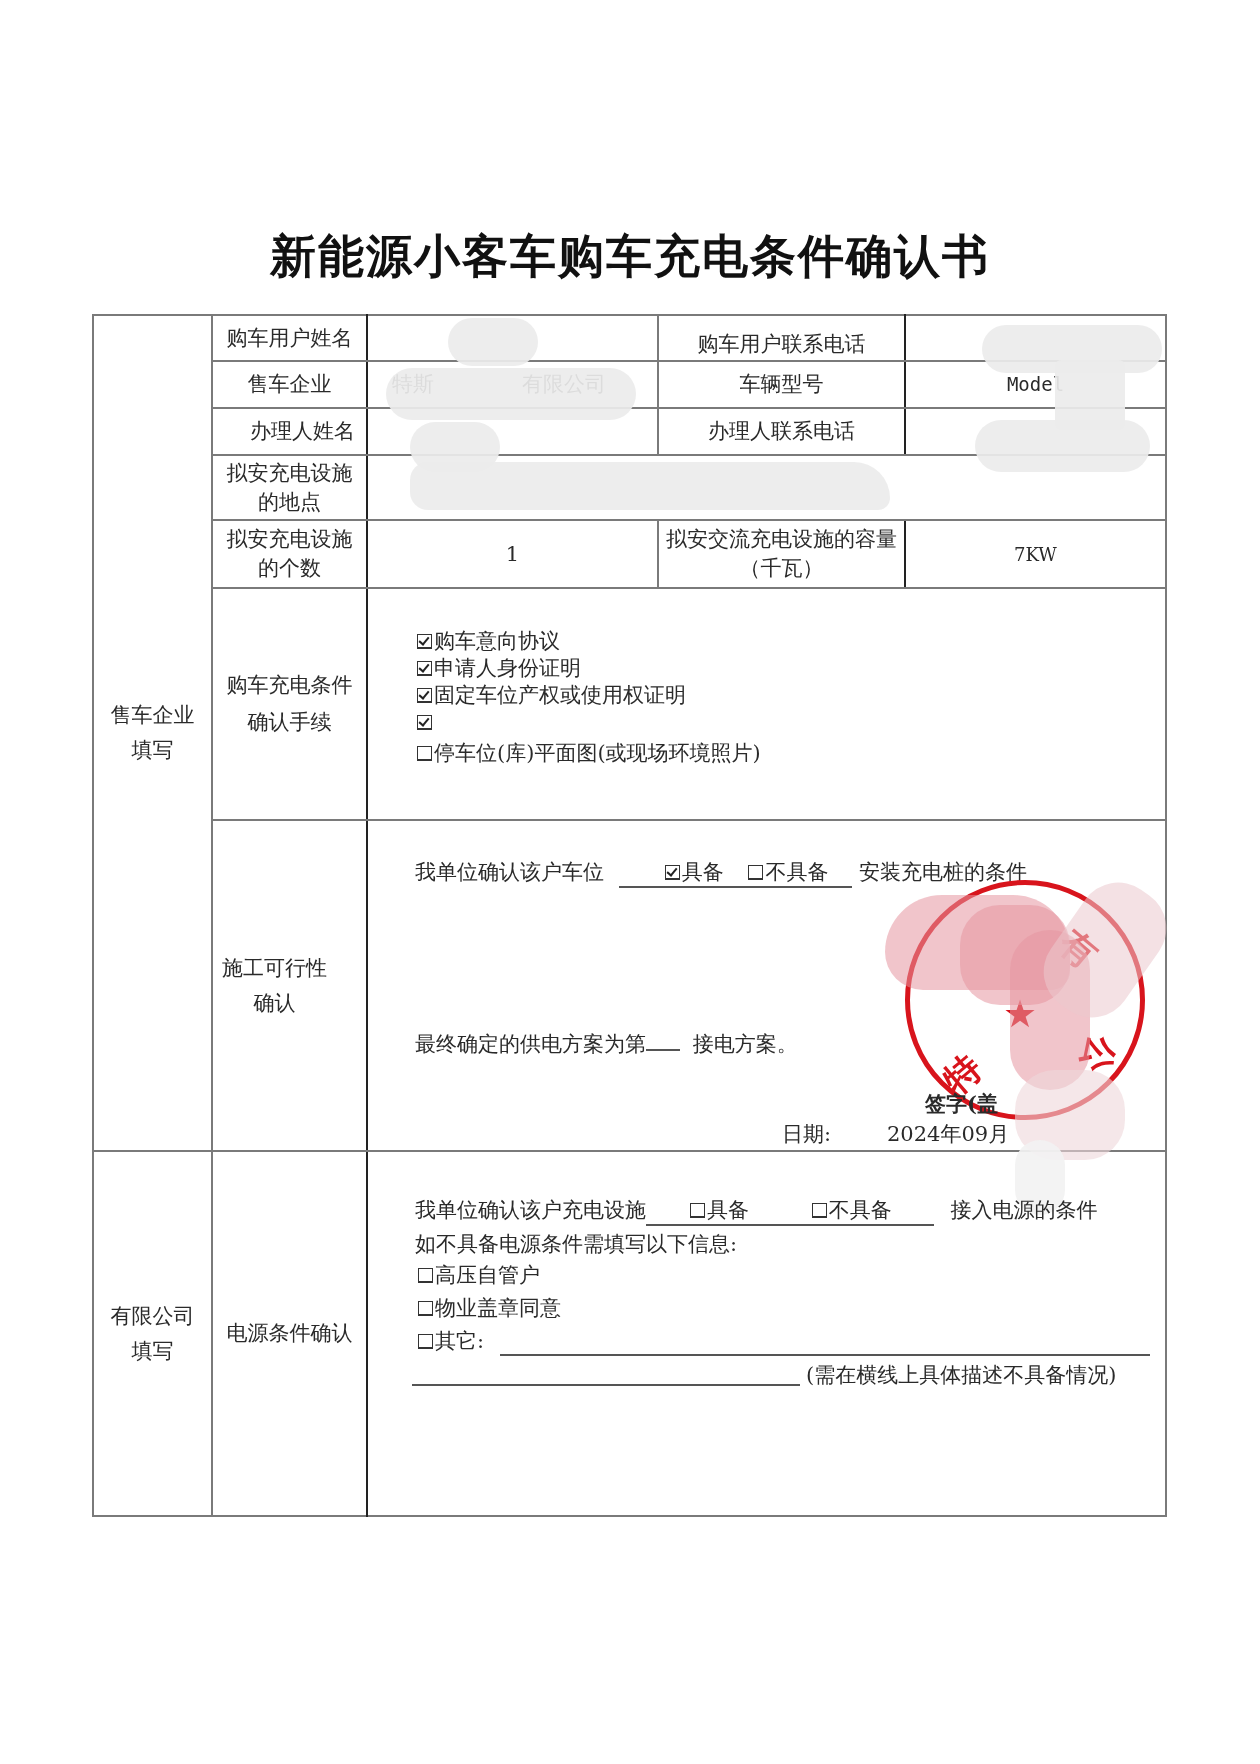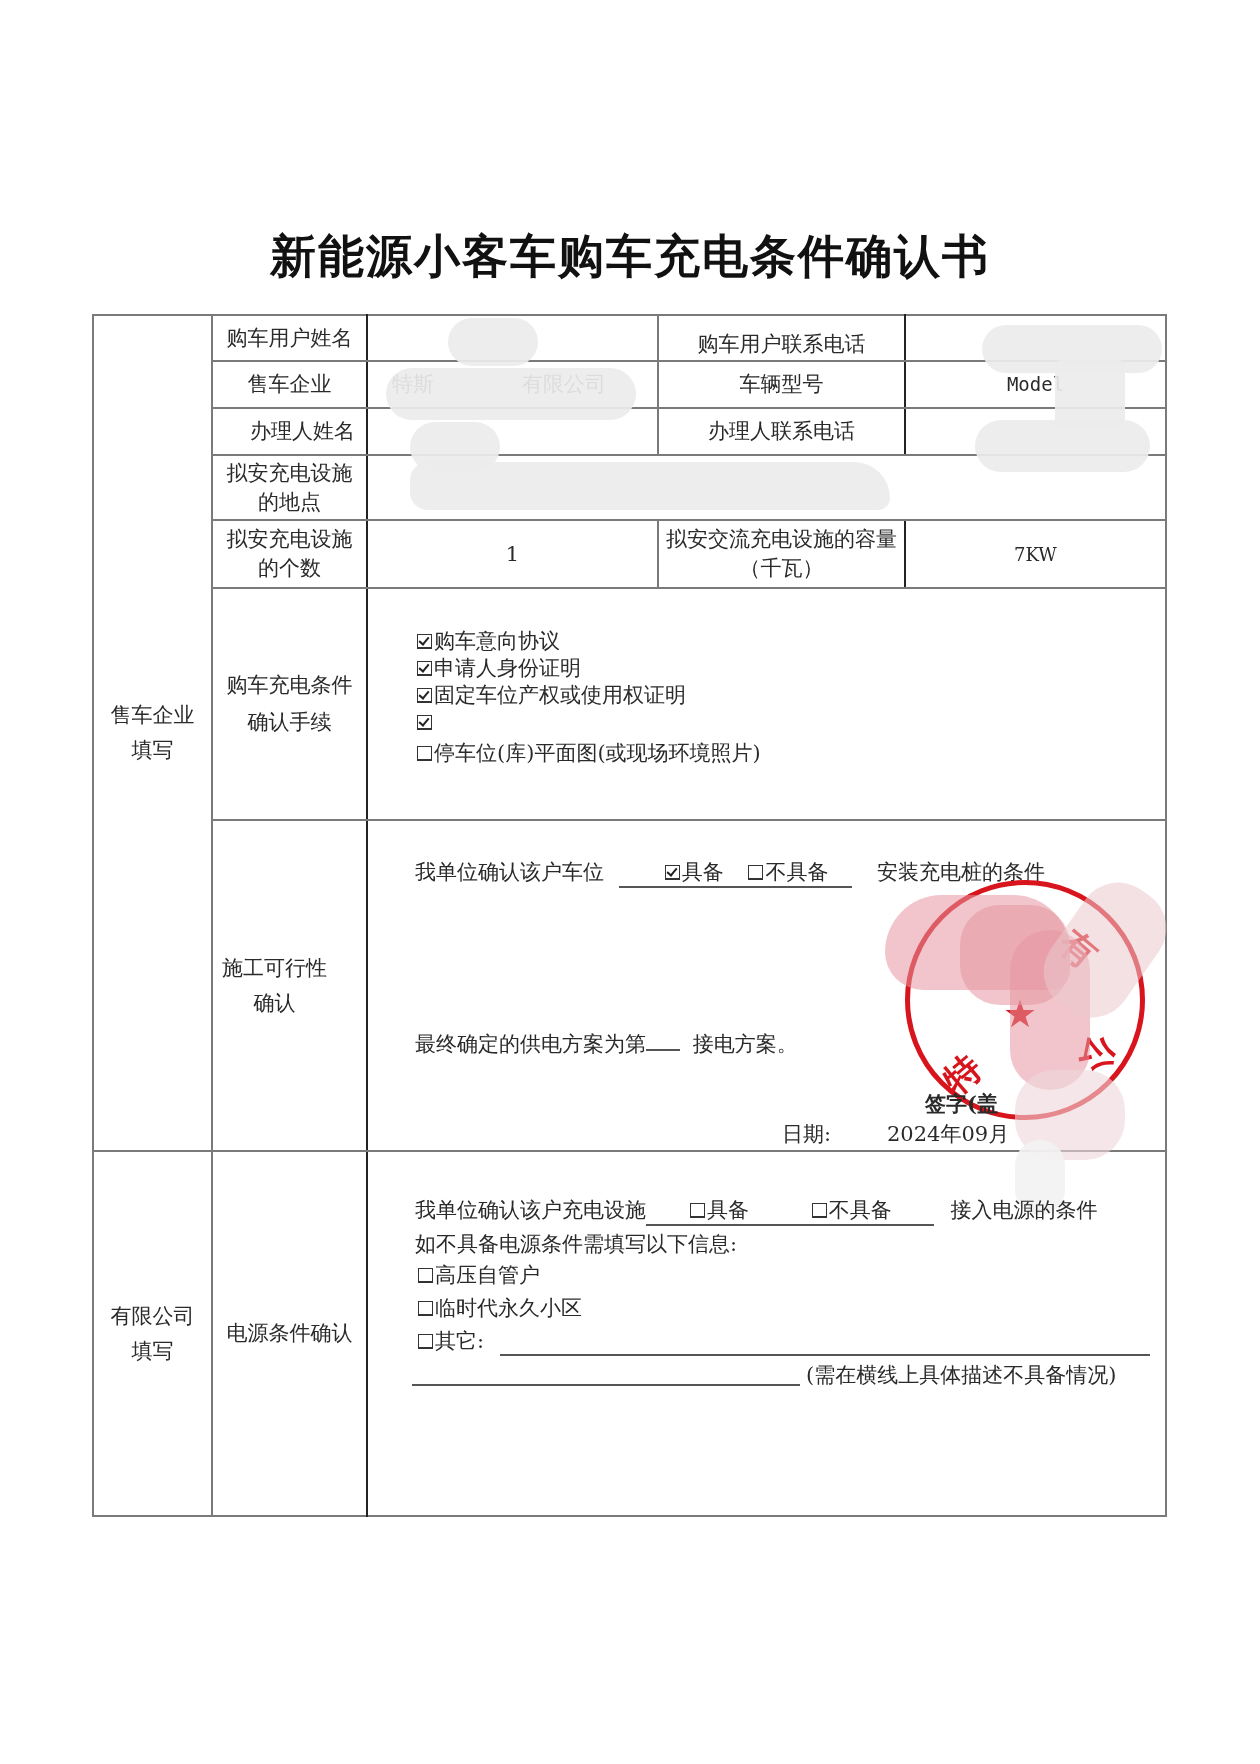--- a/index.html
+++ b/index.html
@@ -120,21 +120,21 @@
 <div class="cell" style="left:213px;top:821px;width:123px;height:329px;flex-direction:column;">
   <span>施工可行性</span>
   <span style="margin-top:6px;">确认</span>
 </div>
 <div class="txt" style="left:415px;top:858px;">
   <span>我单位确认该户车位</span>
   <span class="uline" style="padding:0 24px 0 46px;margin-left:8px;">
     <span class="cb checked"></span><span>具备</span>
     <span class="cb" style="margin-left:18px;"></span><span>不具备</span>
   </span>
-  <span style="margin-left:18px;">安装充电桩的条件</span>
+  <span style="margin-left:0;">安装充电桩的条件</span>
 </div>
 <div class="txt" style="left:415px;top:1030px;">
   <span>最终确定的供电方案为第</span><span class="uline" style="width:34px;"></span>
   <span style="margin-left:6px;">接电方案。</span>
 </div>
 
 <div class="stamp"></div>
 <div class="stamp-star">★</div>
 <div class="stamp-char" style="left:1060px;top:925px;transform:rotate(40deg);">有</div>
 <div class="stamp-char" style="left:1080px;top:1030px;transform:rotate(110deg);">公</div>
@@ -161,21 +161,21 @@
     <span class="cb"></span><span>具备</span>
     <span class="cb" style="margin-left:56px;"></span><span>不具备</span>
   </span>
   <span style="margin-left:10px;">接入电源的条件</span>
 </div>
 <div class="txt" style="left:415px;top:1230px;">如不具备电源条件需填写以下信息:</div>
 <div class="txt" style="left:418px;top:1261px;">
   <span class="cb"></span><span>高压自管户</span>
 </div>
 <div class="txt" style="left:418px;top:1294px;">
-  <span class="cb"></span><span>临时代永久小区</span>
+  <span class="cb"></span><span>物业盖章同意</span>
 </div>
 <div class="txt" style="left:418px;top:1327px;">
   <span class="cb"></span><span>其它:</span>
 </div>
 <div style="position:absolute;left:500px;top:1354px;width:650px;border-bottom:2px solid #555;"></div>
 <div style="position:absolute;left:412px;top:1384px;width:388px;border-bottom:2px solid #555;"></div>
 <div class="txt" style="left:806px;top:1361px;">(需在横线上具体描述不具备情况)</div>
 
 <div class="redact" style="left:448px;top:318px;width:90px;height:48px;"></div>
 <div class="redact" style="left:386px;top:368px;width:250px;height:52px;"></div>

